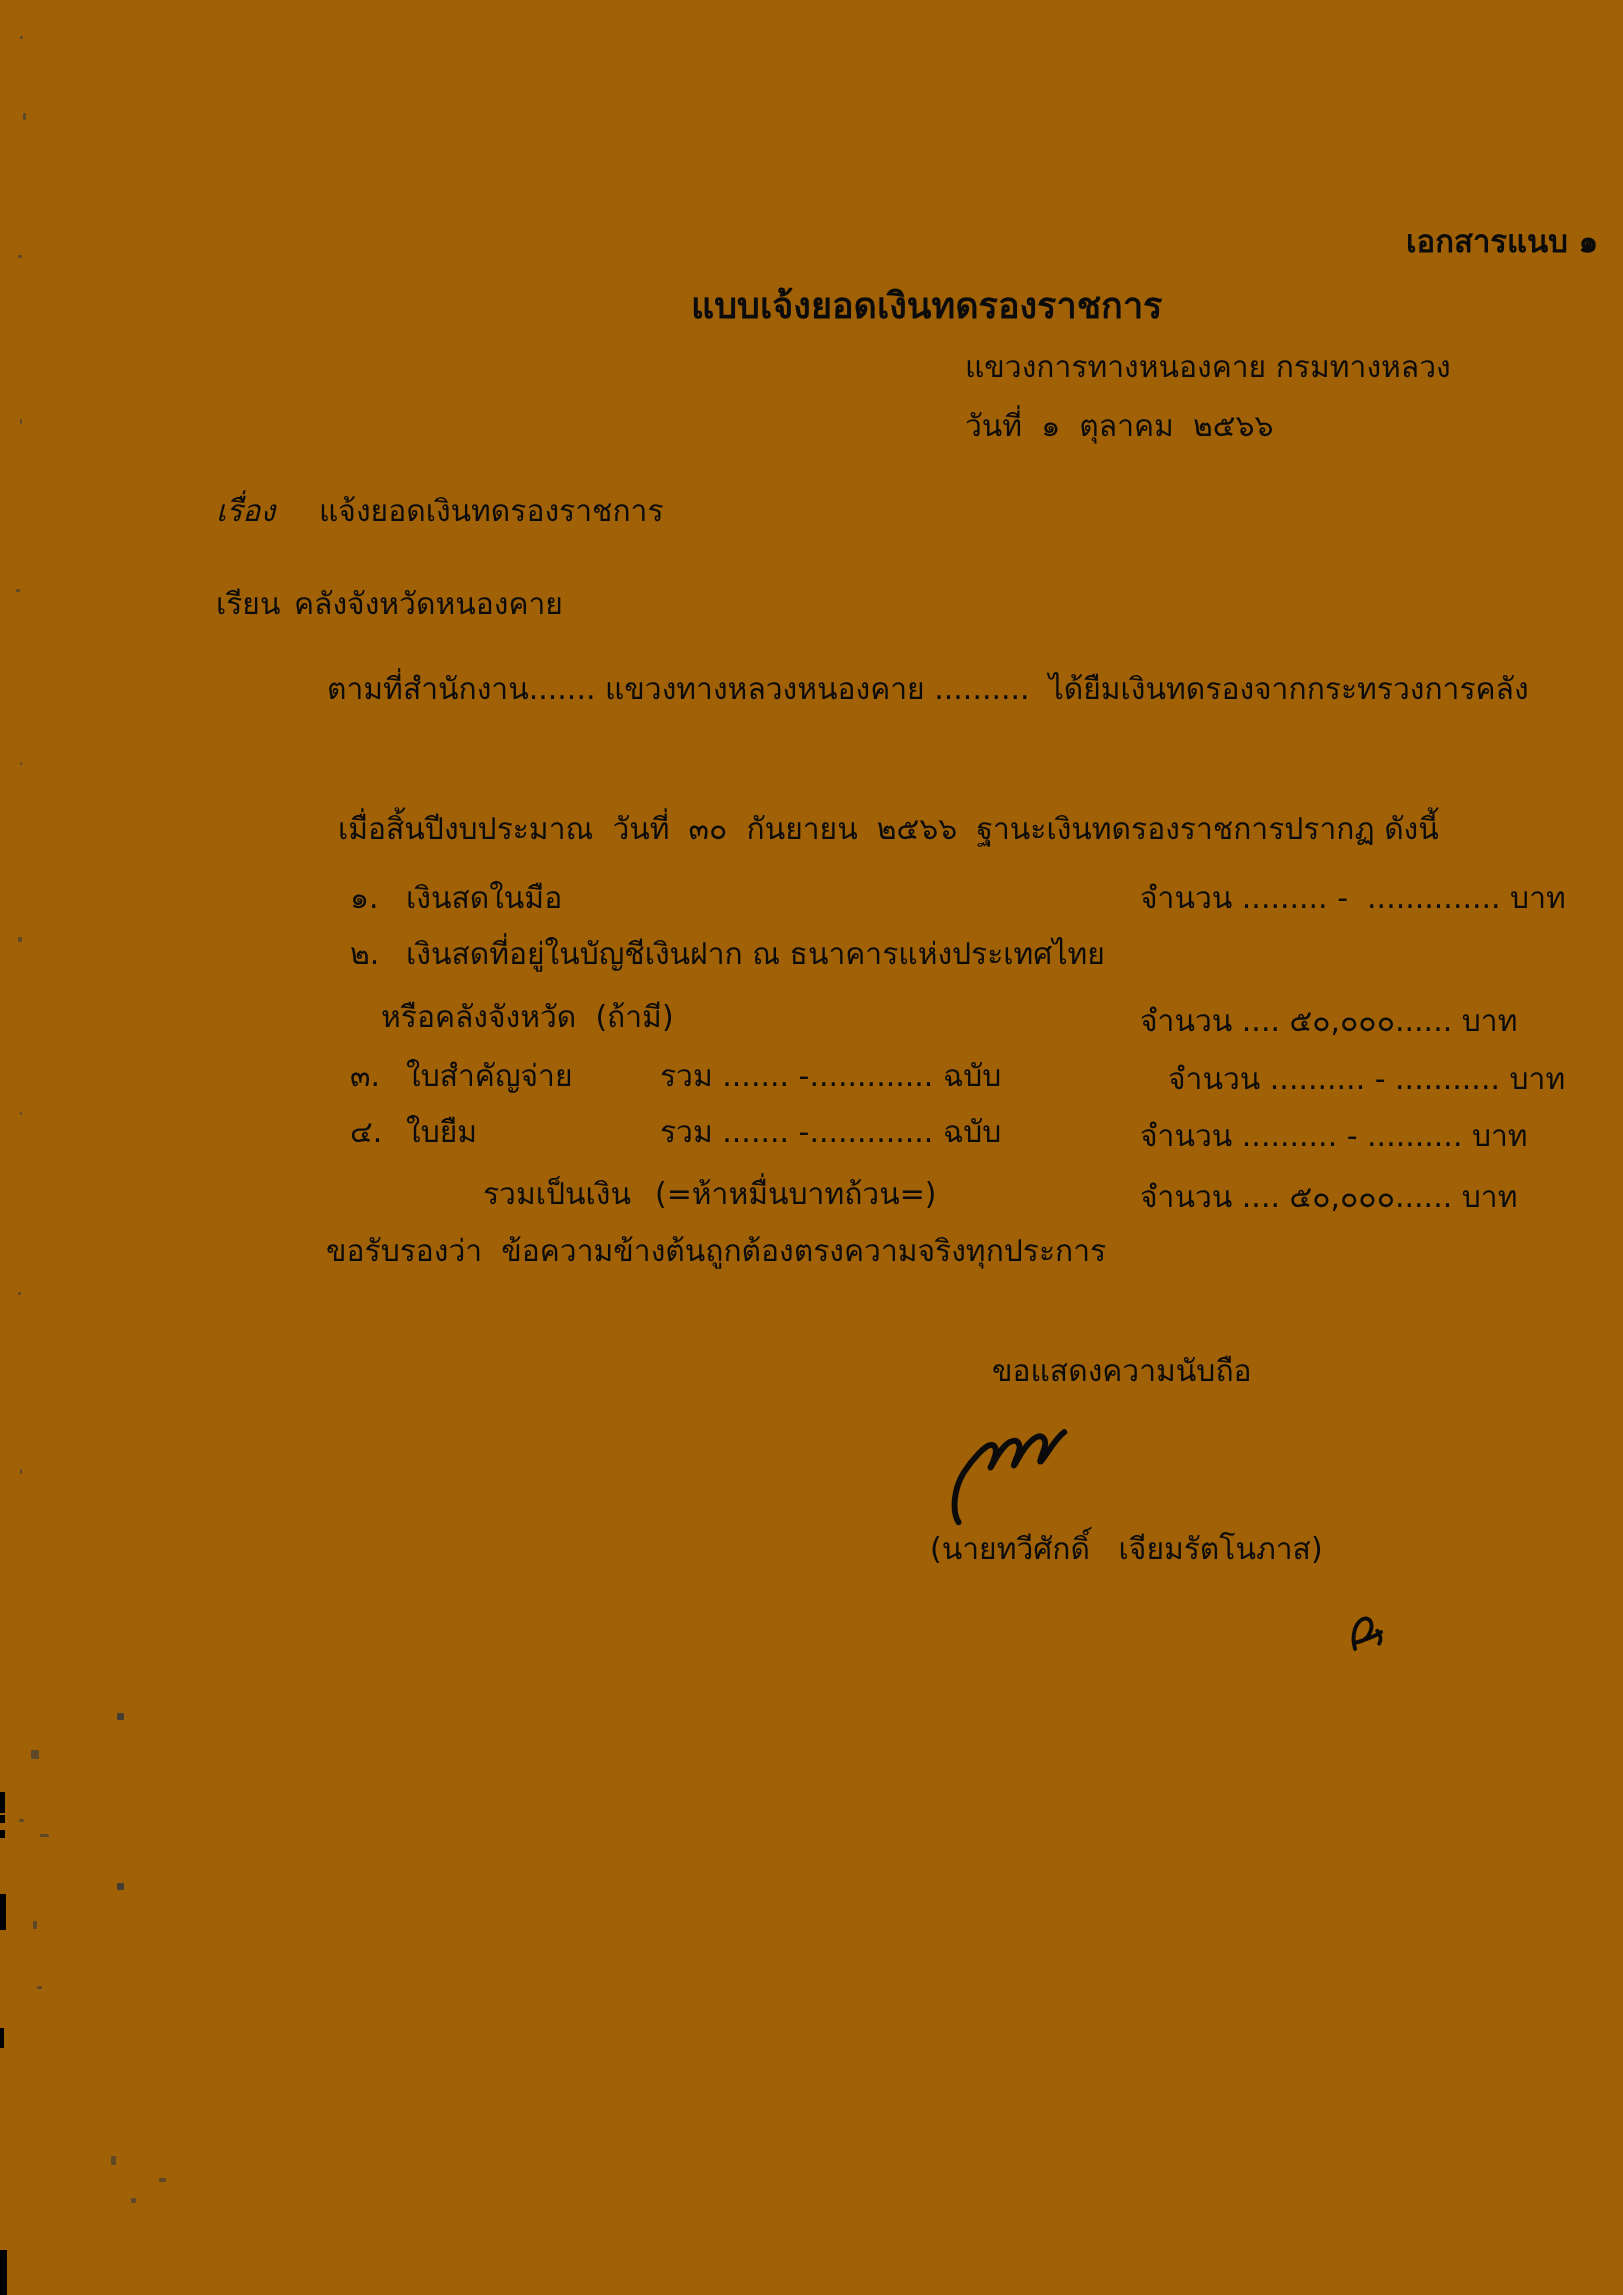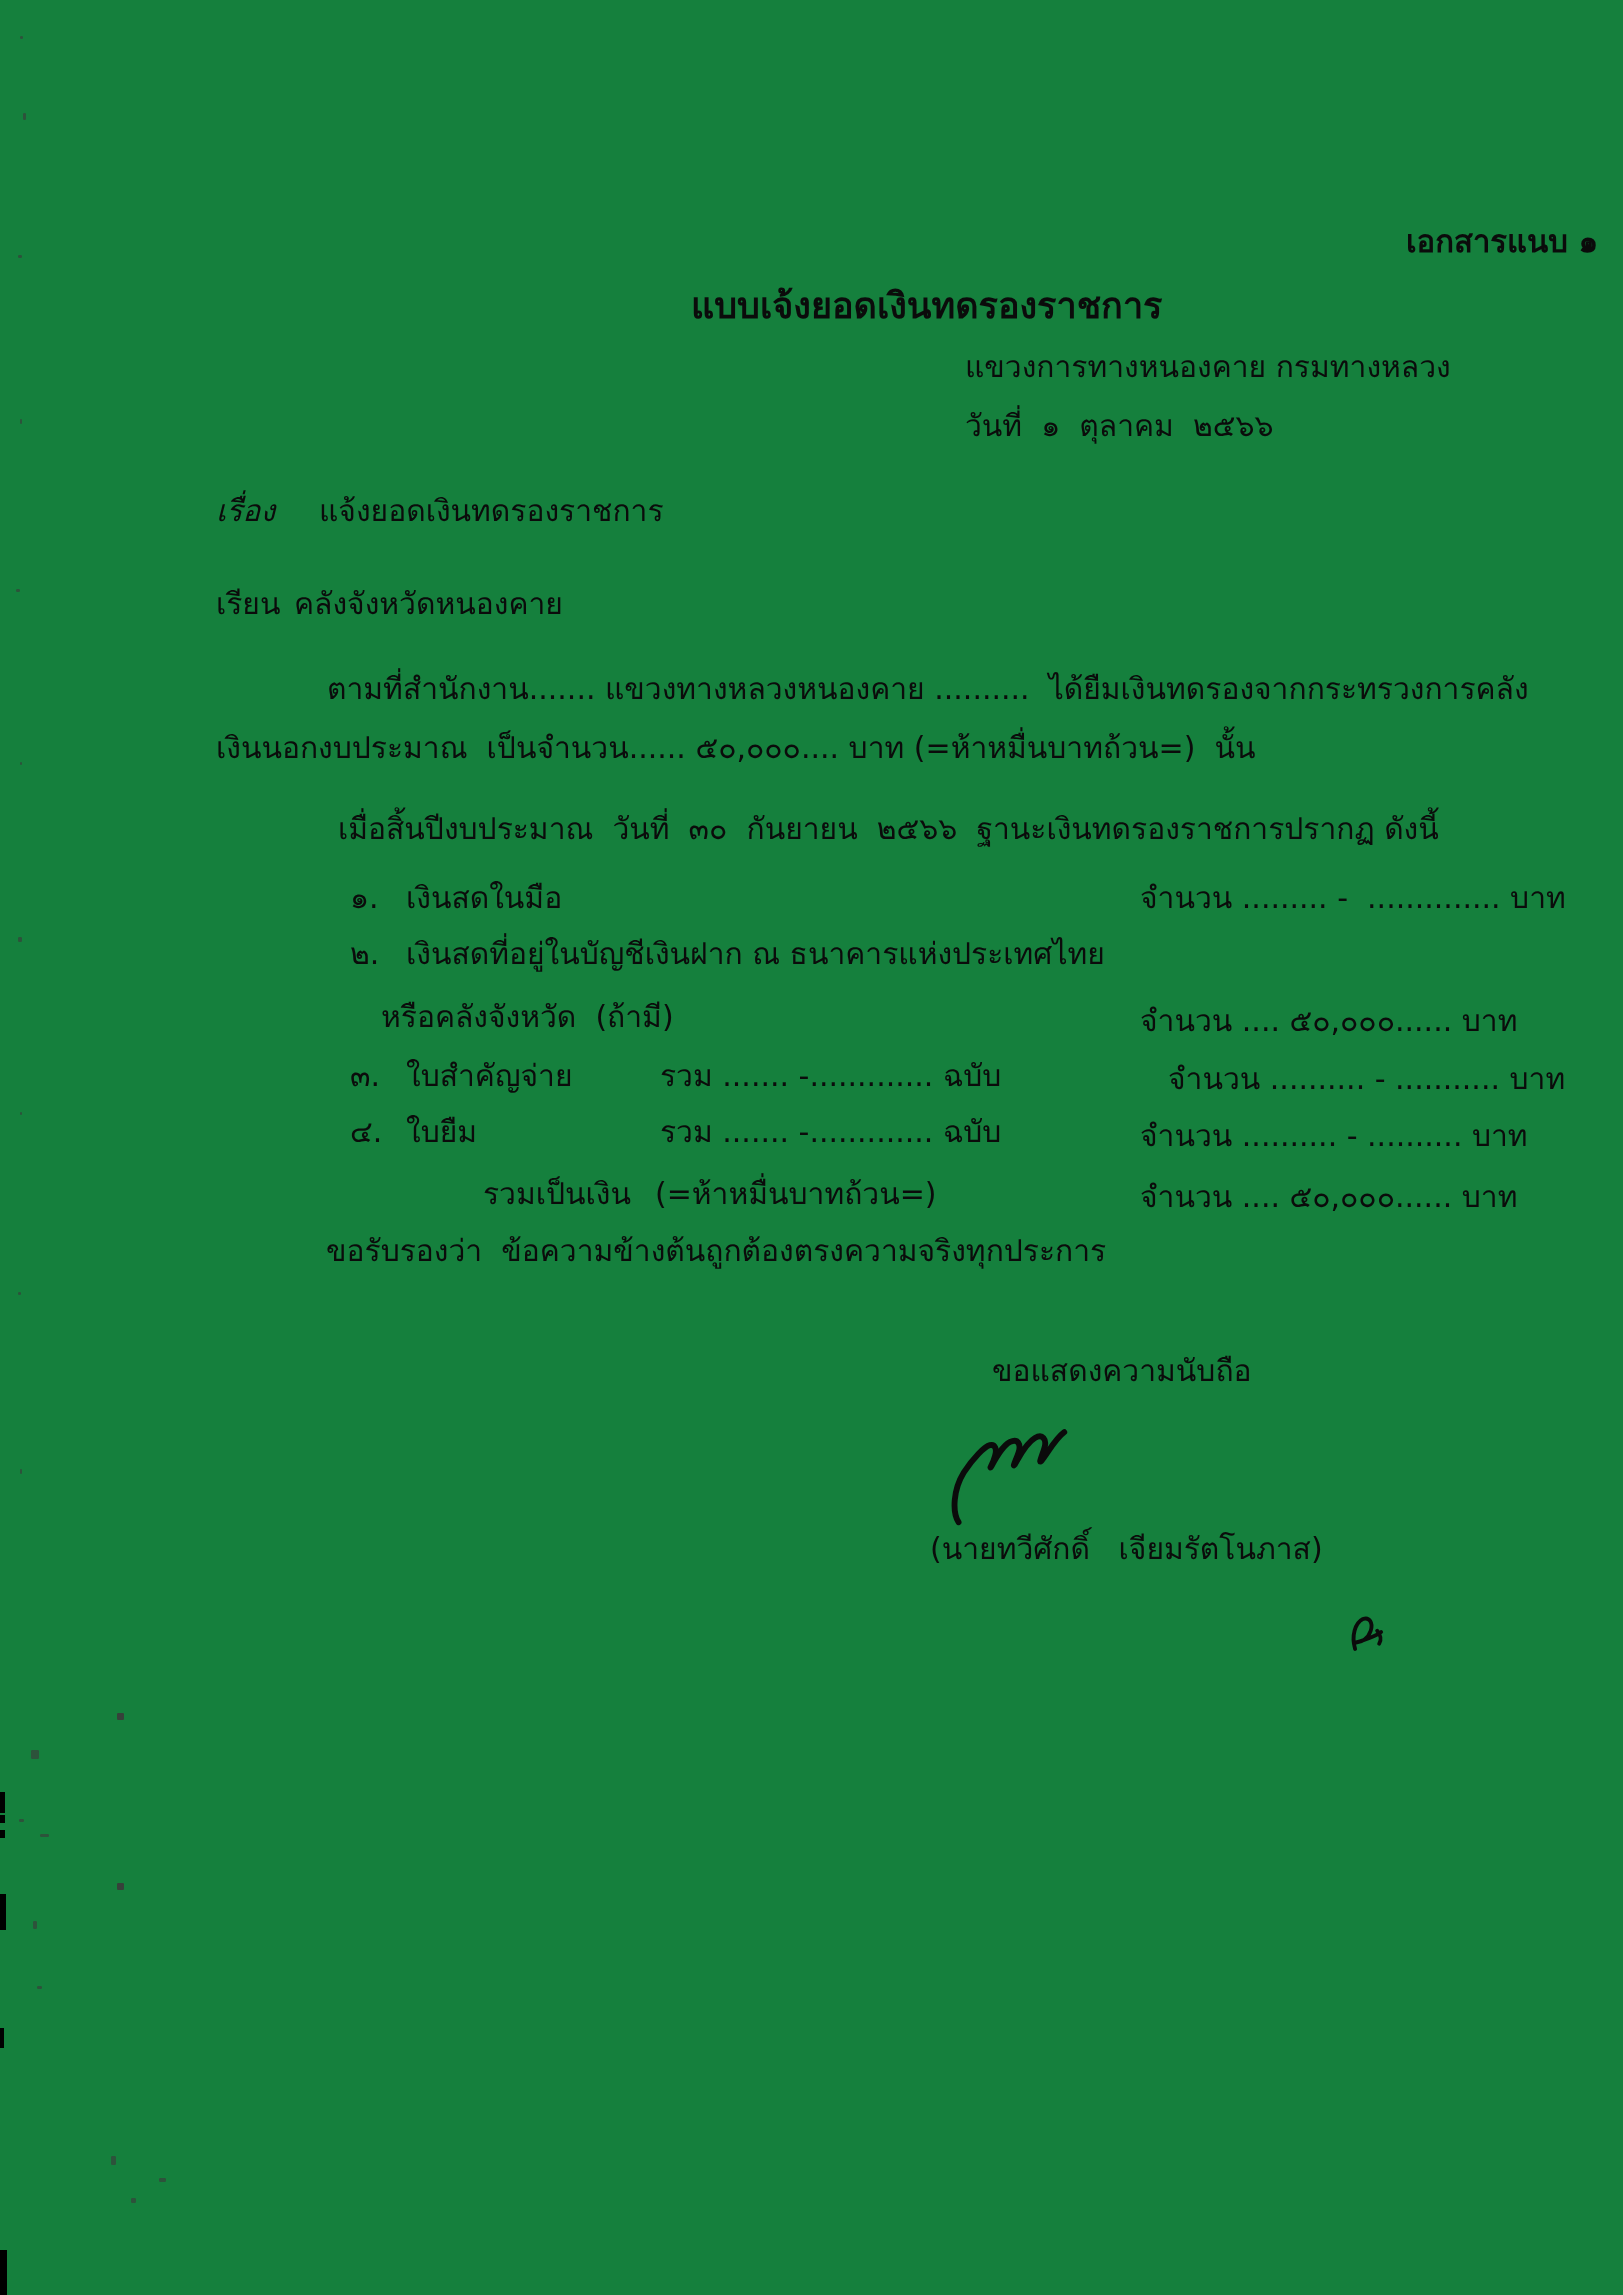--- a/index.html
+++ b/index.html
@@ -1,19 +1,19 @@
 <!DOCTYPE html>
 <html style="font-size:10.5px"><head>
 <meta charset="utf-8">
 <style>
   html,body{margin:0;padding:0;background:#d9d9d9;}
   .page{
     position:relative;
     width:1624px;height:2295px;
-    background:#15803d;
+    background:#a16207;
     font-family:"DejaVu Sans","Liberation Sans",sans-serif;
     color:#0b0b0b;
     overflow:hidden;
   }
   .txt{position:absolute;white-space:pre;font-size:30px;line-height:1.25;}
 
   #attach       {left:1406px;top:222px;font-size:31px;font-weight:700;}
   #title        {left:691px;top:283px;font-size:36px;font-weight:700;}
   #org          {left:965px;top:348px;}
   #dateline     {left:965px;top:407px;}
@@ -81,21 +81,20 @@
   <div class="txt" id="title">แบบเจ้งยอดเงินทดรองราชการ</div>
   <div class="txt" id="org">แขวงการทางหนองคาย กรมทางหลวง</div>
   <div class="txt" id="dateline">วันที่  ๑  ตุลาคม  ๒๕๖๖</div>
 
   <div class="txt" id="subj-label">เรื่อง</div>
   <div class="txt" id="subj-text">แจ้งยอดเงินทดรองราชการ</div>
   <div class="txt" id="recv-label">เรียน</div>
   <div class="txt" id="recv-text">คลังจังหวัดหนองคาย</div>
 
   <div class="txt" id="p1a">ตามที่สำนักงาน....... แขวงทางหลวงหนองคาย ..........  ได้ยืมเงินทดรองจากกระทรวงการคลัง</div>
-  <div class="txt" id="p1b">เงินนอกงบประมาณ  เป็นจำนวน...... ๕๐,๐๐๐.... บาท (=ห้าหมื่นบาทถ้วน=)  นั้น</div>
   <div class="txt" id="p2">เมื่อสิ้นปีงบประมาณ  วันที่  ๓๐  กันยายน  ๒๕๖๖  ฐานะเงินทดรองราชการปรากฏ ดังนี้</div>
 
   <div class="txt" id="i1no">๑.</div>
   <div class="txt" id="i1label">เงินสดในมือ</div>
   <div class="txt" id="i1amt">จำนวน ......... -  .............. บาท</div>
 
   <div class="txt" id="i2no">๒.</div>
   <div class="txt" id="i2label">เงินสดที่อยู่ในบัญชีเงินฝาก ณ ธนาคารแห่งประเทศไทย</div>
   <div class="txt" id="i2l2">หรือคลังจังหวัด  (ถ้ามี)</div>
   <div class="txt" id="i2amt">จำนวน .... ๕๐,๐๐๐...... บาท</div>

